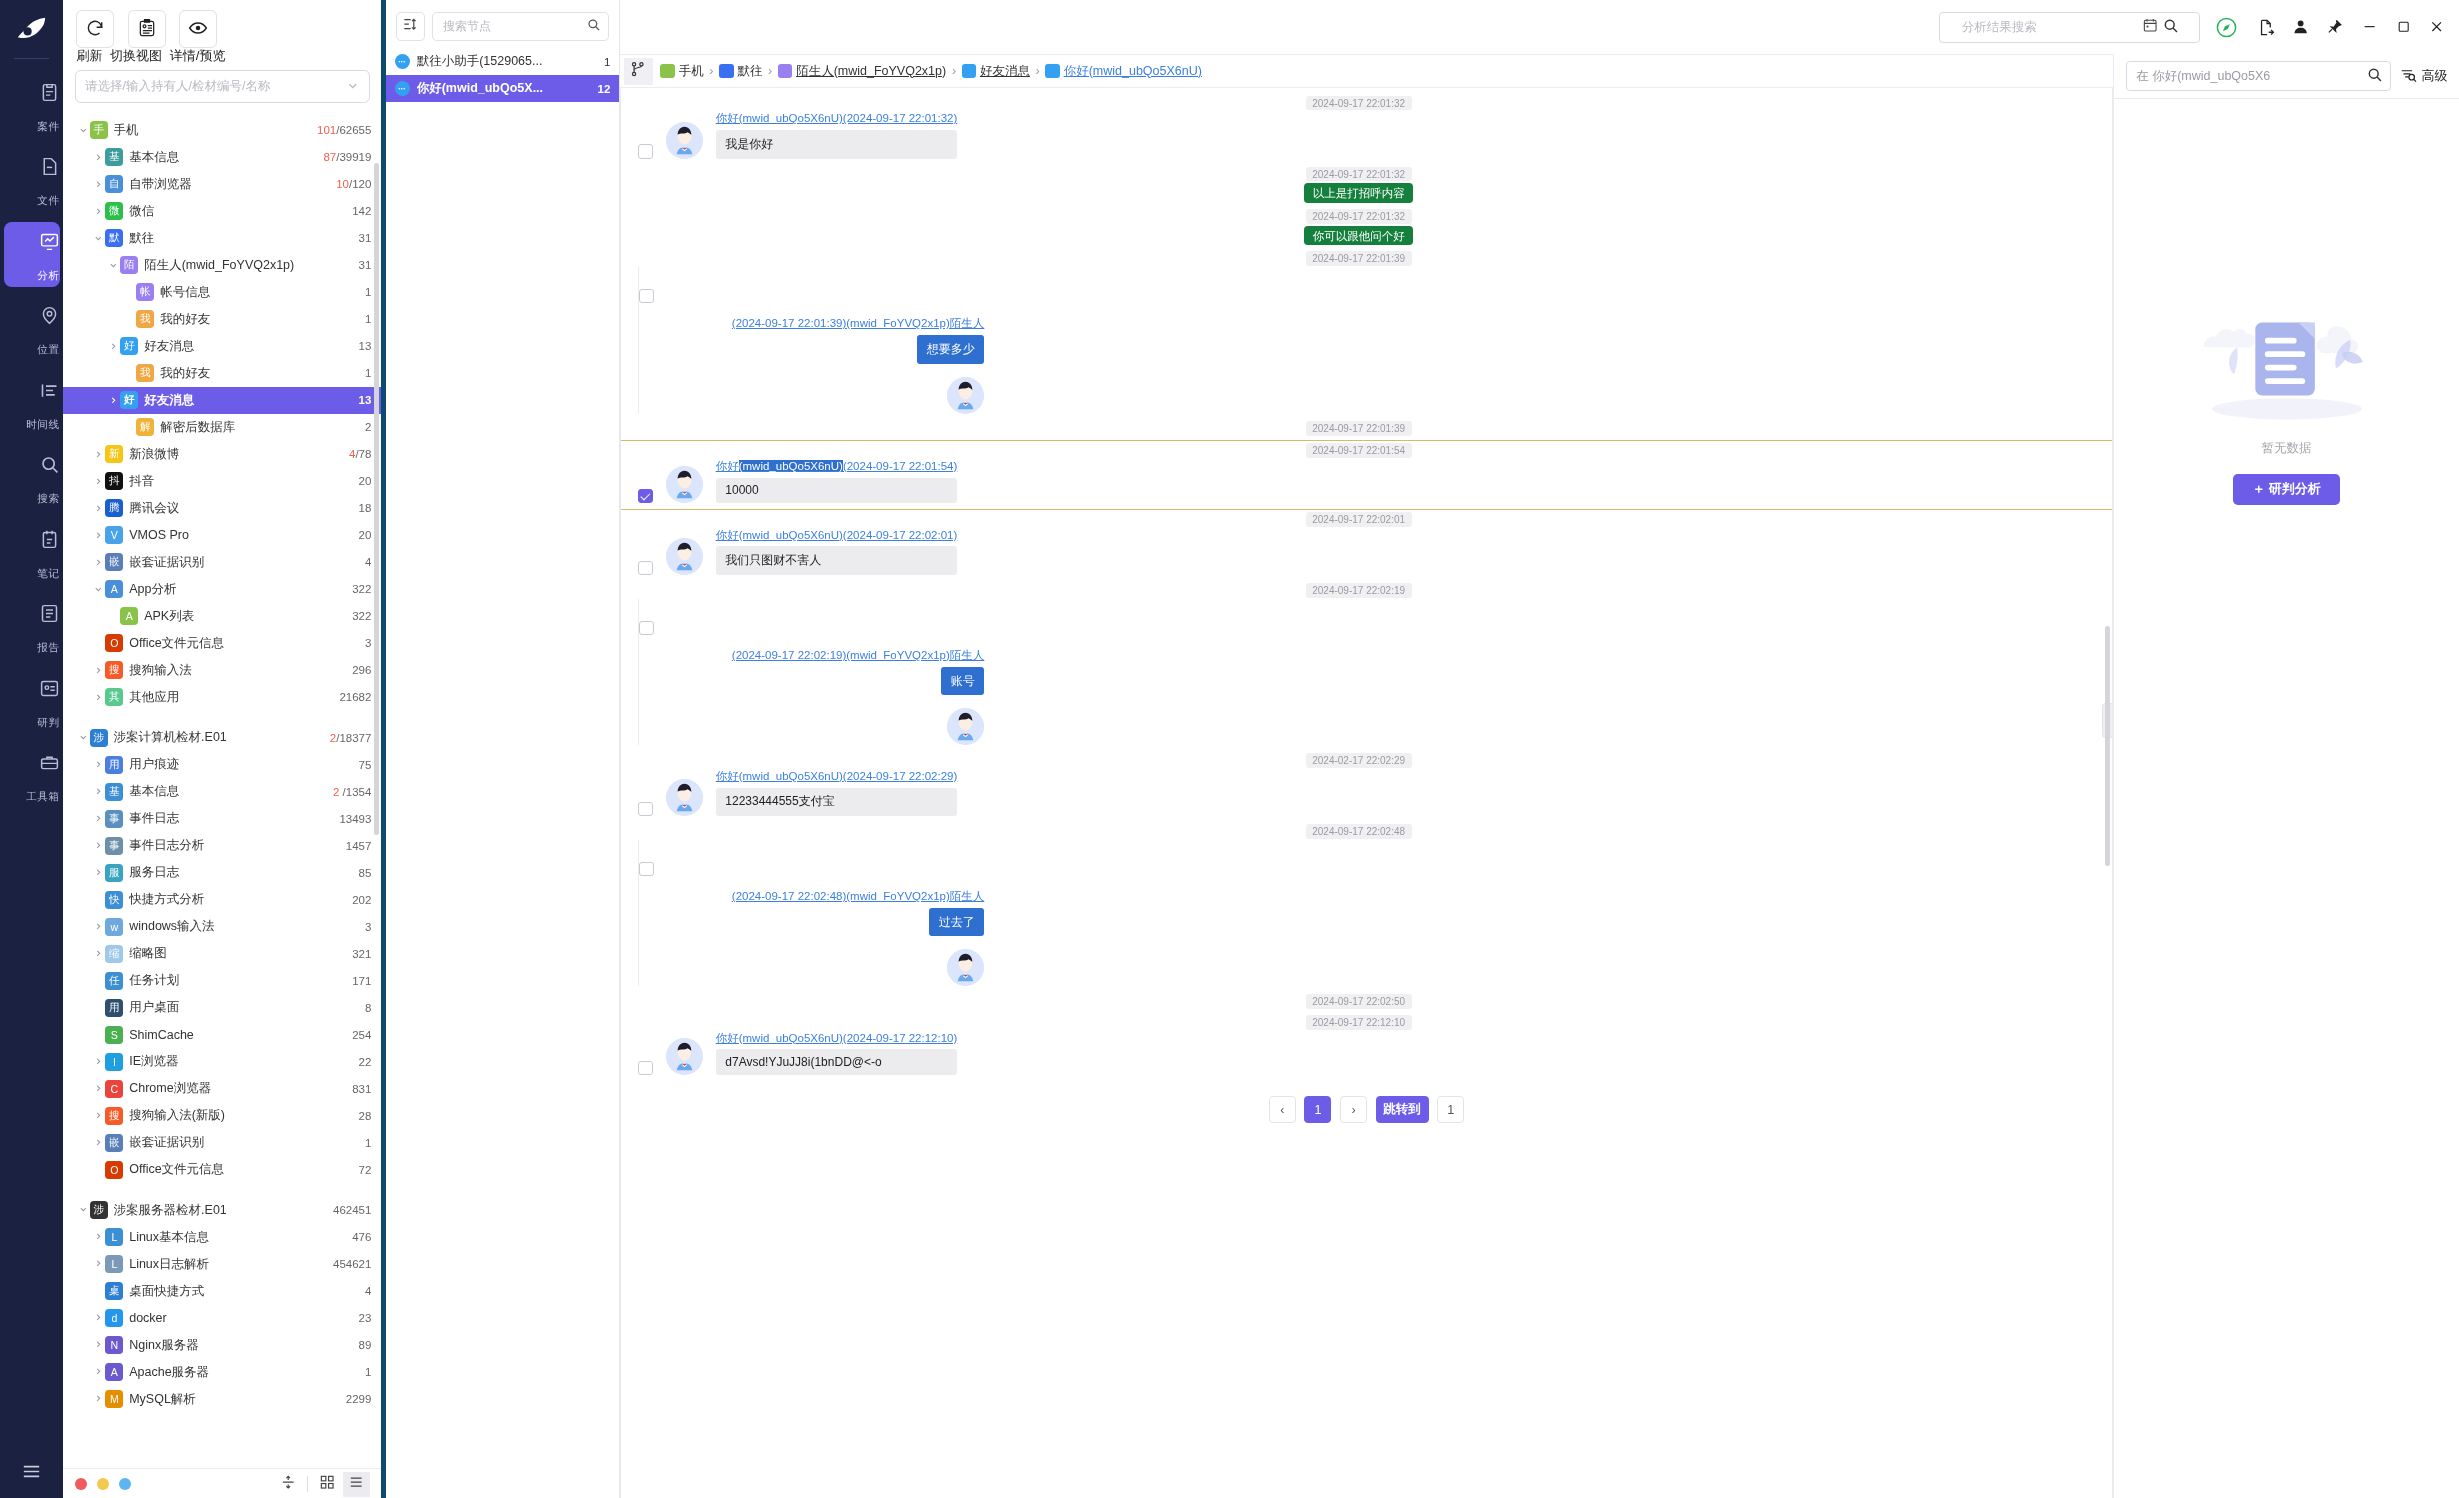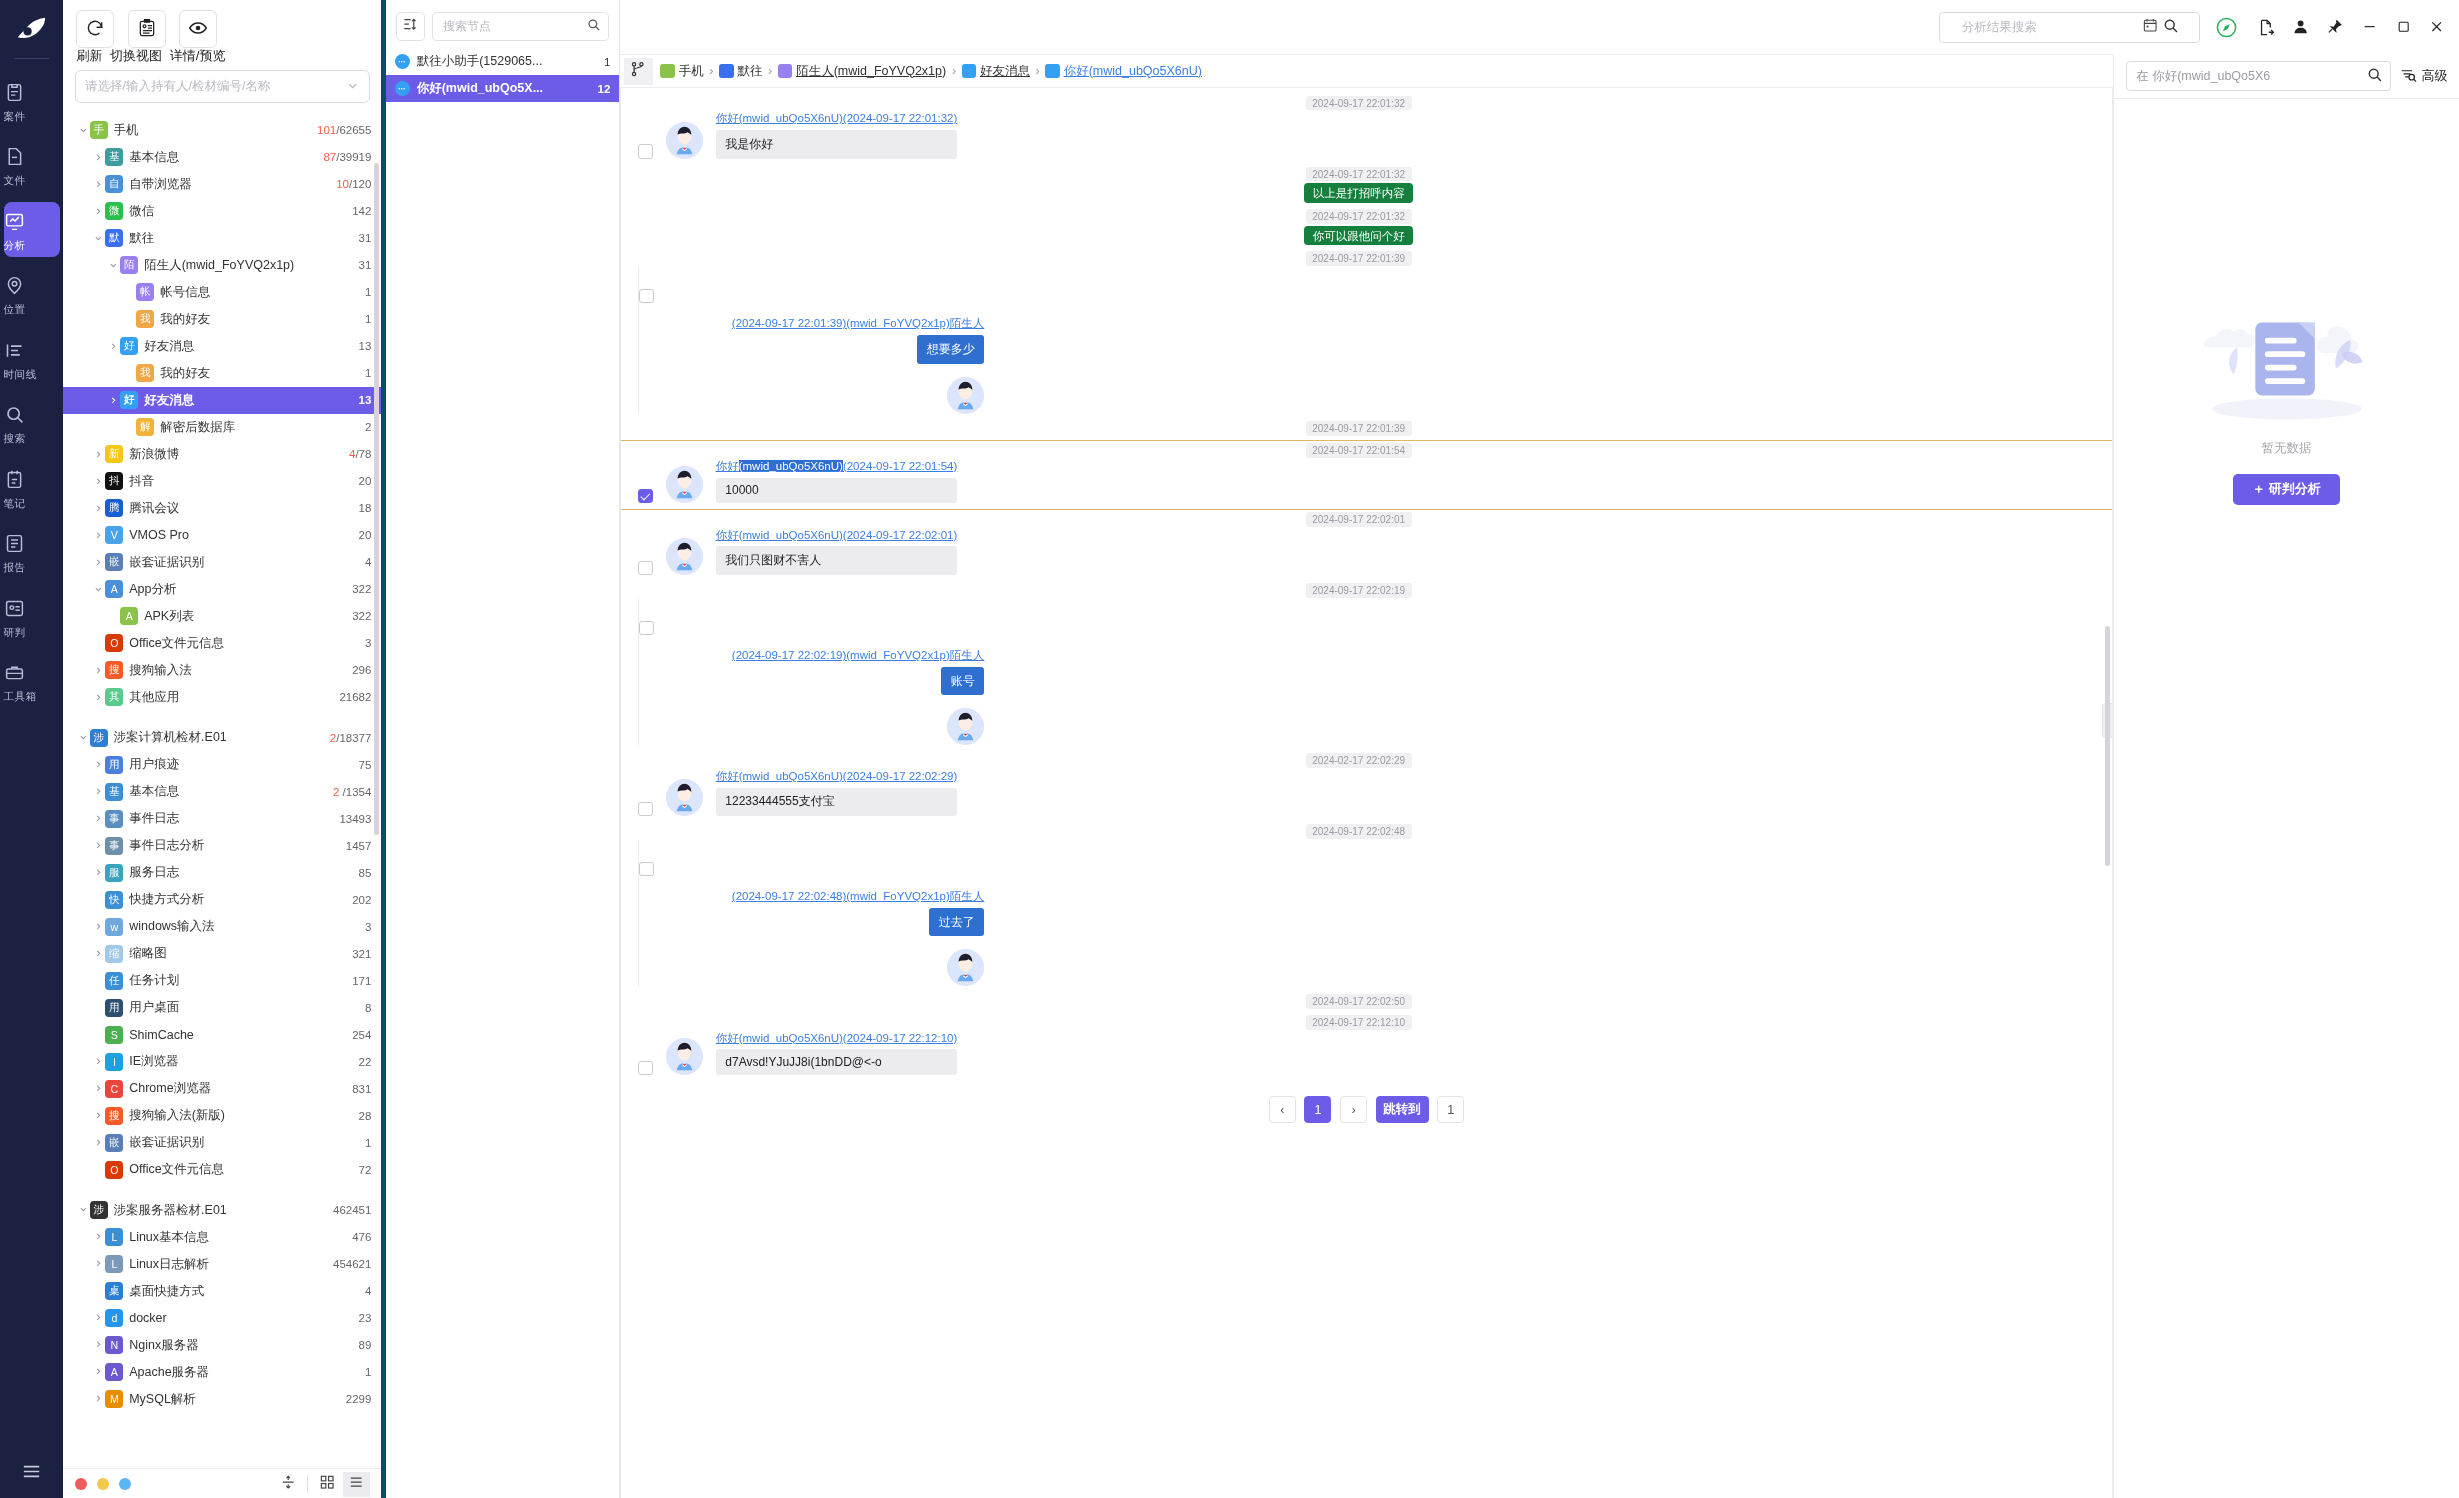--- a/index.html
+++ b/index.html
@@ -18,21 +18,21 @@
   .rail {
     width: 63px; background:#1b2141; flex:0 0 63px;
     display:flex; flex-direction:column; align-items:center;
     position: relative;
   }
   .rail-logo { width:63px; height:58px; display:flex; align-items:center; justify-content:center; }
   .rail-logo svg { width:35px; height:35px; }
   .rail-sep { width:35px; height:1px; background:#39406a; margin:0 0 9.6px 0; }
   .rail-item {
     width:56px; padding:8.6px 0 6.7px; margin:4.8px 0; border-radius:7.7px;
-    display:flex; flex-direction:column; align-items:flex-start; gap:8px;
+    display:flex; flex-direction:column; align-items:flex-end; gap:18px;
     color:#b9bdd4; cursor:pointer;
   }
   .rail-item.active { background:#6c5ce7; color:#fff; }
   .rail-item .ic { width:21px; height:21px; display:block; }
   .rail-item .ic svg { width:21px; height:21px; display:block; }
   .rail-item .lbl { font-size:10.6px; line-height:1; letter-spacing:0.5px; }
   .rail-bottom { position:absolute; bottom:13.4px; left:0; width:63px; display:flex; justify-content:center; }
 
   
   .treepanel {

